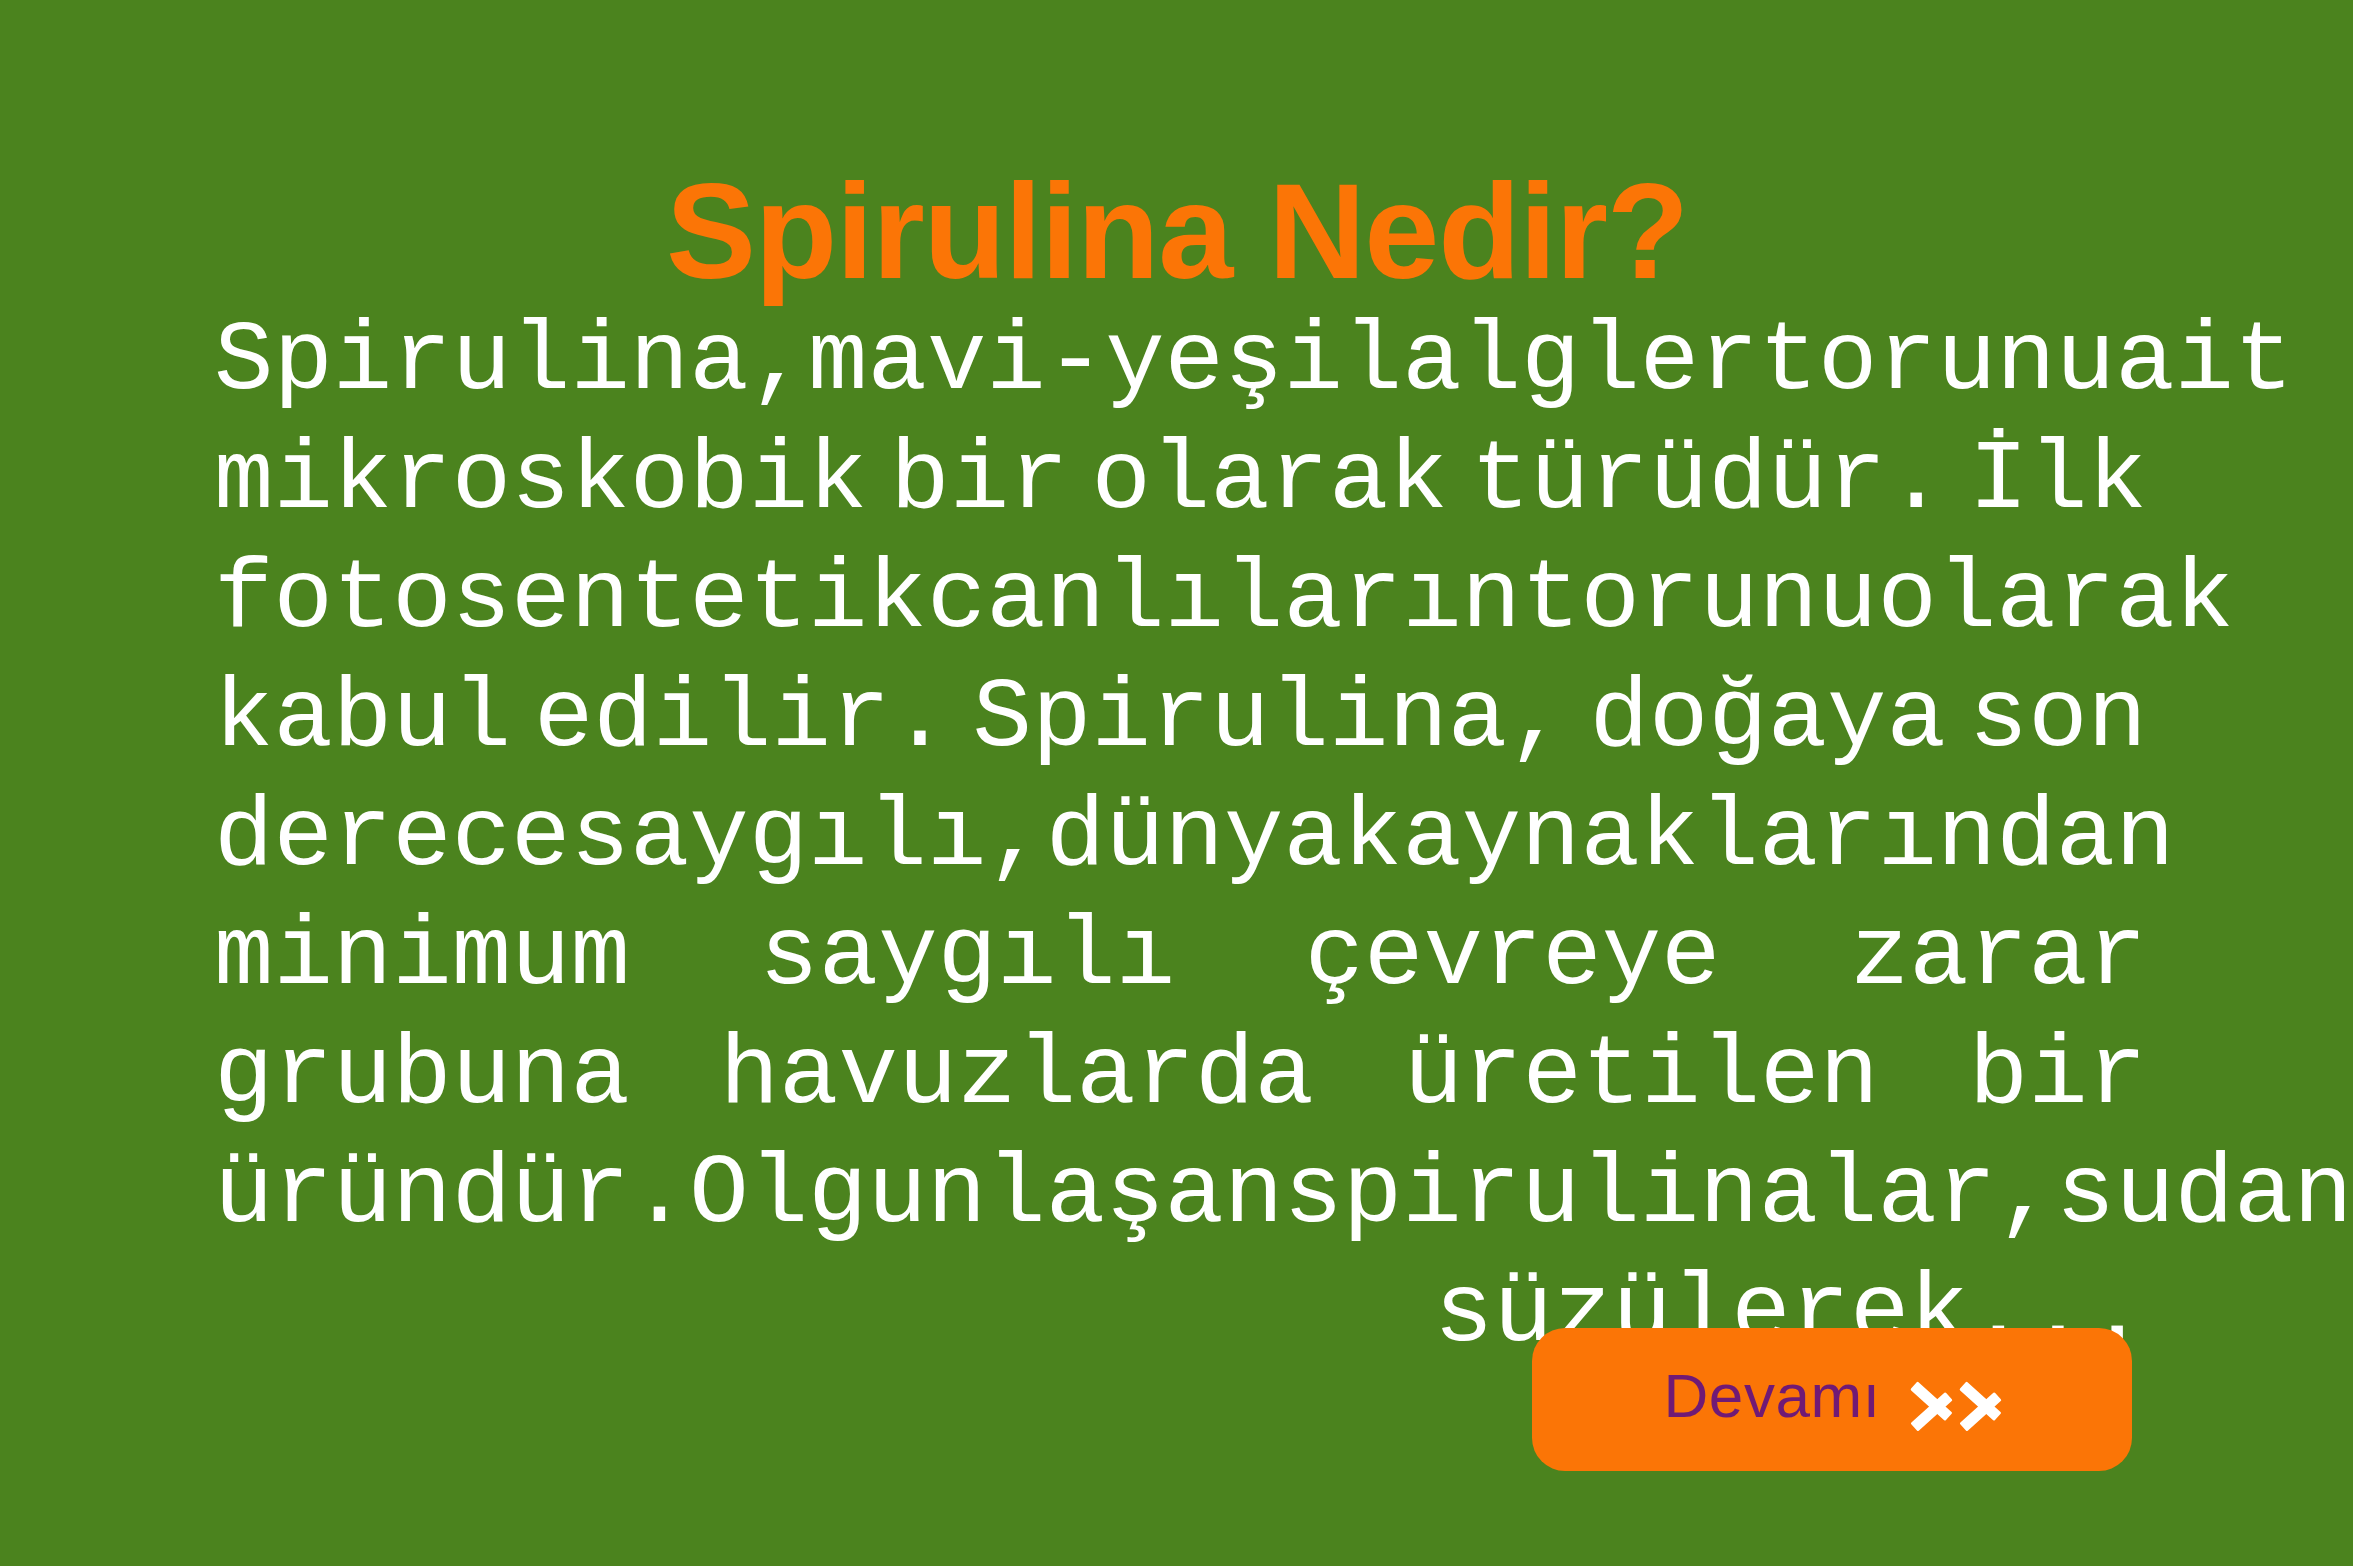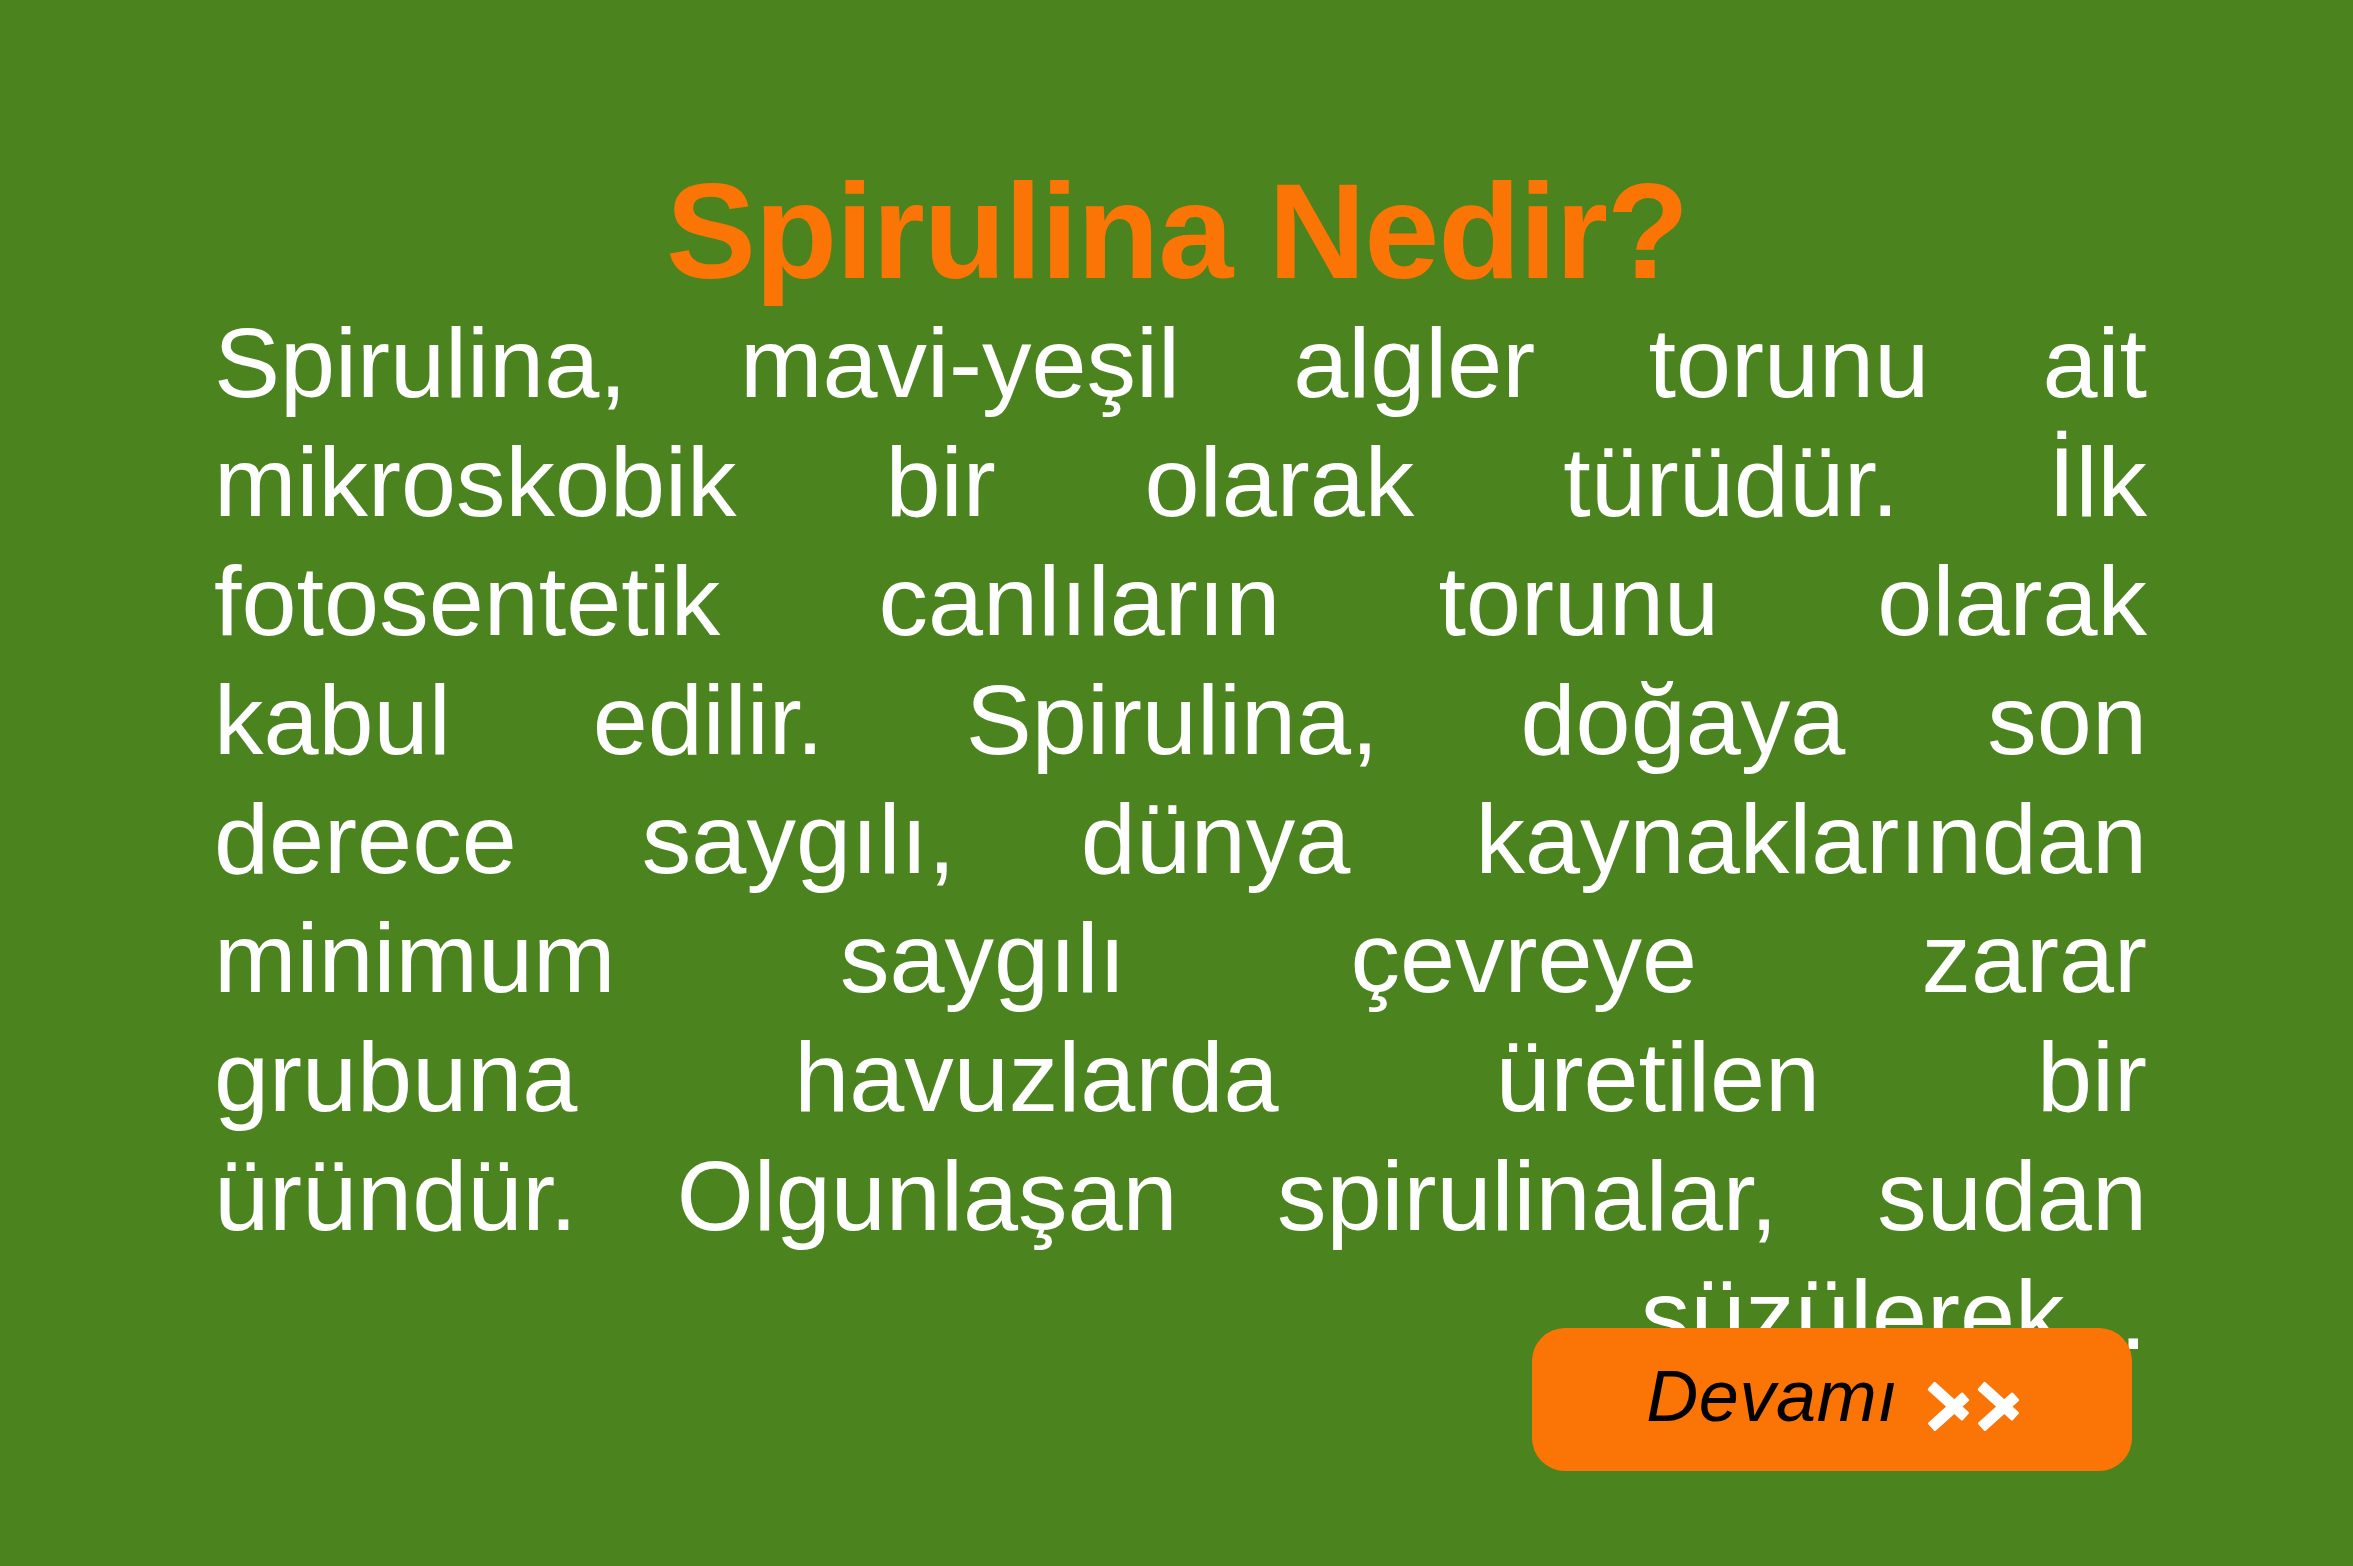--- a/index.html
+++ b/index.html
@@ -37,21 +37,21 @@
   
   .body-block {
     position: absolute;
     top: 303px;
     left: 214px;
     width: 1933px;
   }
 
   .body-line {
     color: #ffffff;
-    font-family: Liberation Sans, sans-serif;
+    font-family: Liberation Mono, monospace;
     font-weight: normal;
     font-size: 99px;
     line-height: 119px;
     height: 119px;
     white-space: nowrap;
     display: flex;
     flex-direction: row;
     justify-content: space-between;
     align-items: baseline;
     overflow: visible;
@@ -79,30 +79,29 @@
     border: none;
     padding: 0;
     display: flex;
     align-items: center;
     justify-content: center;
     cursor: pointer;
     box-sizing: border-box;
   }
 
   .cta-label {
-    color: #000000;
+    color: #701a75;
     font-family: "Liberation Sans", "DejaVu Sans", sans-serif;
-    font-size: 72px;
+    font-size: 62px;
     line-height: 94px;
     font-weight: normal;
     white-space: nowrap;
     letter-spacing: 0.6px;
     display: inline-block;
     transform: translateY(-3.8px);
-    font-style: italic;
   }
 
   .cta-chevrons {
     display: inline-block;
     margin-left: 29px;
     white-space: nowrap;
   }
 
   .chev {
     display: inline-block;

